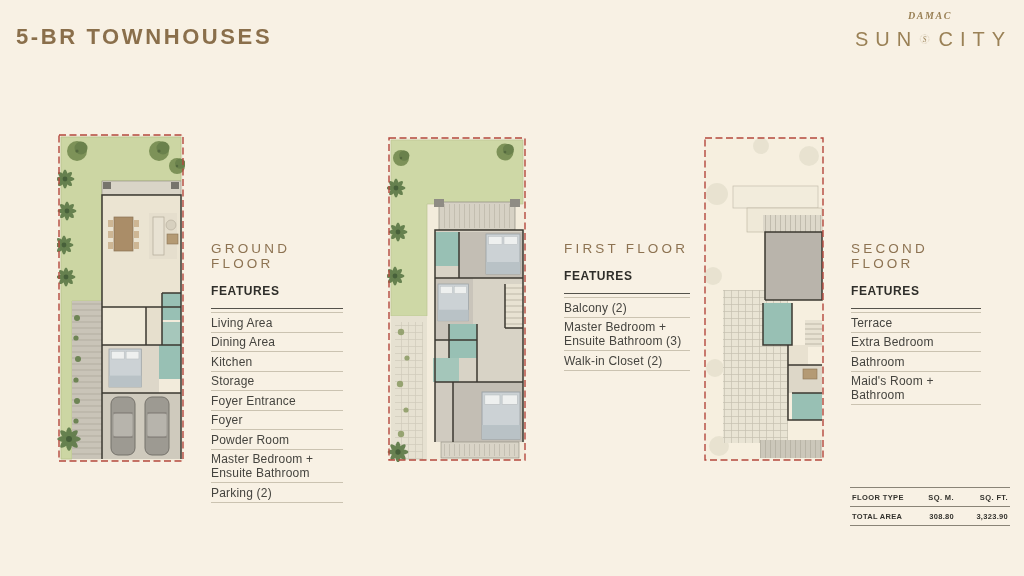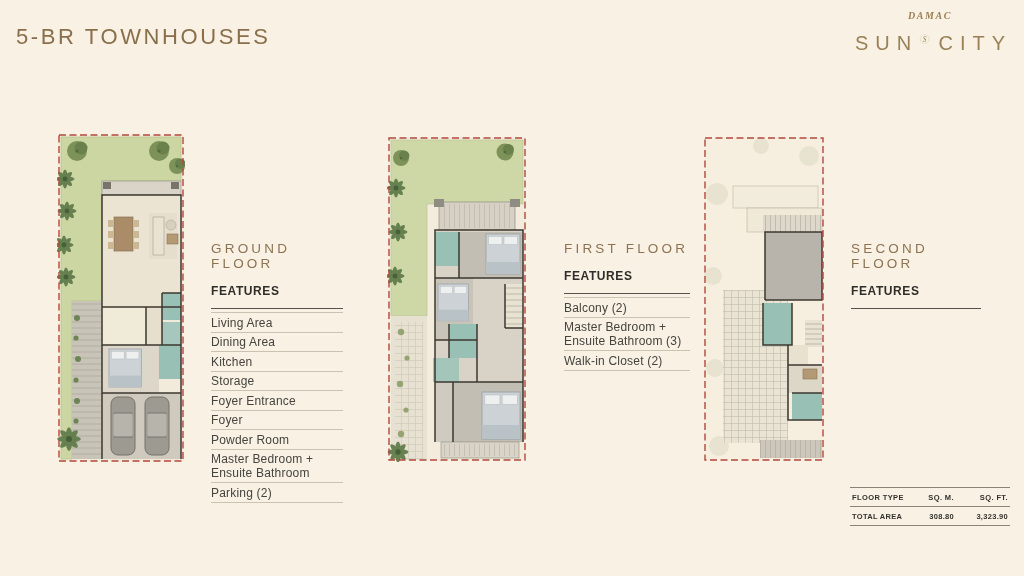--- a/index.html
+++ b/index.html
@@ -5,33 +5,33 @@
   html,body{margin:0;padding:0;}
   body{
     width:1024px;height:576px;position:relative;overflow:hidden;
     background:#f8f1e4;
     font-family:"Liberation Sans",sans-serif;
     -webkit-font-smoothing:antialiased;
   }
   
   .title-block{position:absolute;left:16px;top:24px;}
   .page-title{
-    font-size:22px;font-weight:400;letter-spacing:2.6px;
+    font-size:22px;font-weight:700;letter-spacing:2.6px;
     color:#8a6f4b;line-height:26px;
   }
   .page-subtitle{
     margin-top:9px;font-size:12.5px;font-weight:400;letter-spacing:1px;
     color:#63625c;
   }
   .logo{position:absolute;left:848px;top:10px;width:164px;text-align:center;color:#9a8156;}
   .logo-brand{
     font-family:"Liberation Serif",serif;font-style:italic;font-weight:700;
     font-size:10px;letter-spacing:1.6px;
   }
-  .logo-row{display:flex;align-items:flex-end;justify-content:center;margin-top:2px;}
+  .logo-row{display:flex;align-items:center;justify-content:center;margin-top:2px;}
   .logo-word{font-size:20px;font-weight:400;letter-spacing:7px;text-indent:7px;color:#9a8156;}
   .logo-emblem{width:32px;height:32px;margin:0 1px;}
   
   .plan{position:absolute;}
   .plan svg{display:block;}
   .info-col{position:absolute;top:230px;}
   .floor-heading{
     font-size:13.5px;font-weight:500;letter-spacing:3.2px;
     color:#8d7352;
   }
@@ -295,20 +295,26 @@
 
     <path d="M62 164V96H119V164H62 M60 167V209H89V167 M85 209V284H119 M85 229H119 M89 257H119" fill="none" stroke="#3b3831" stroke-width="1.5"></path>
 
     <rect x="2" y="2" width="118" height="322" fill="none" stroke="#b4483d" stroke-width="1.4" stroke-dasharray="7 3.5"></rect>
   </svg>
 </div>
 
 <section class="info-col" style="left:851px;width:130px">
   <h2 class="floor-heading">SECOND FLOOR</h2>
   <div class="features-label">FEATURES</div>
+  <ul class="features">
+    <li>Terrace</li>
+    <li>Extra Bedroom</li>
+    <li>Bathroom</li>
+    <li>Maid's Room + Bathroom</li>
+  </ul>
 </section>
 
 <div class="area-table">
   <div class="at-row head">
     <span class="at-label">FLOOR TYPE</span>
     <span class="at-sqm">SQ. M.</span>
     <span class="at-sqft">SQ. FT.</span>
   </div>
   <div class="at-row data">
     <span class="at-label">TOTAL AREA</span>

